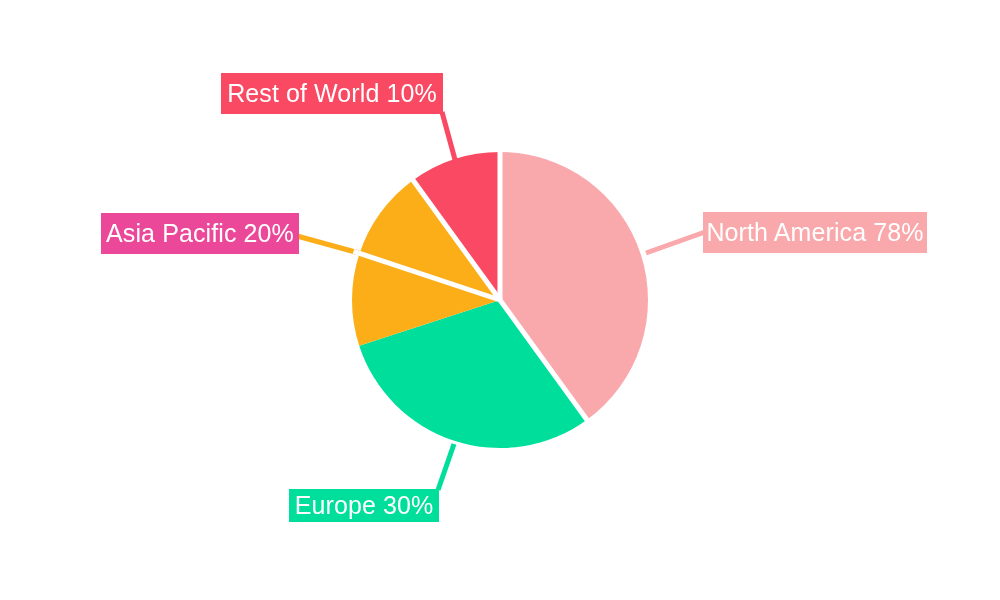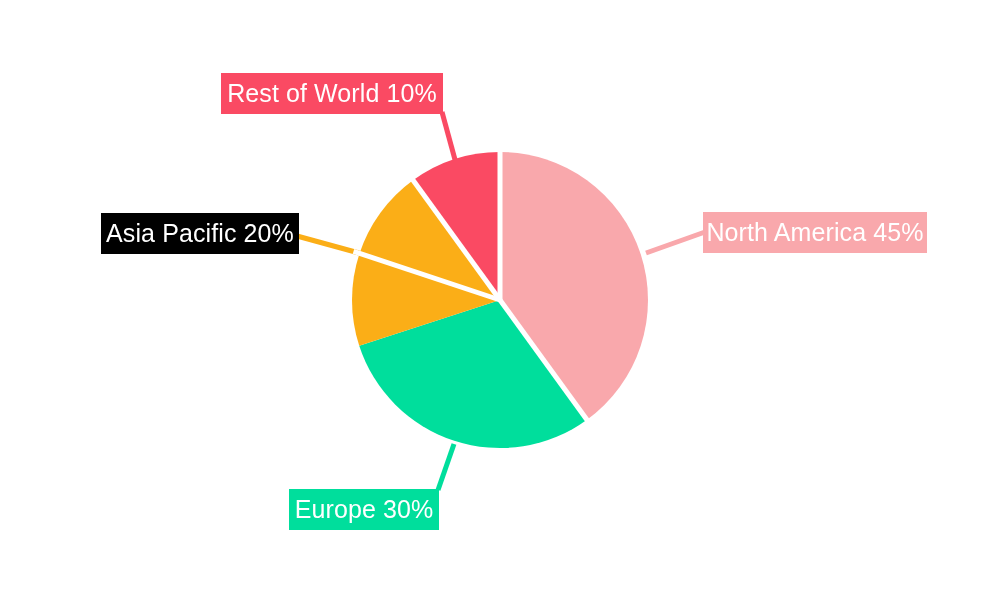--- a/index.html
+++ b/index.html
@@ -43,21 +43,21 @@
   #label-north-america {
     left: 703px;
     top: 212px;
     width: 224px;
     height: 41px;
   }
   #label-europe {
     left: 289px;
     top: 489px;
     width: 150px;
-    height: 41px;
+    height: 33px;
   }
   #label-asia-pacific {
     left: 101px;
     top: 213px;
     width: 198px;
     height: 41px;
   }
   #label-rest-of-world {
     left: 221px;
     top: 73px;
@@ -86,21 +86,21 @@
     </g>
 
     <g>
       <line x1="500" y1="300" x2="500" y2="146" stroke="#ffffff" stroke-width="5"></line>
       <line x1="500" y1="300" x2="590.53" y2="424.69" stroke="#ffffff" stroke-width="5"></line>
       <line x1="500" y1="300" x2="353.50" y2="251.34" stroke="#ffffff" stroke-width="5"></line>
       <line x1="500" y1="300" x2="409.47" y2="175.31" stroke="#ffffff" stroke-width="5"></line>
     </g>
   </svg>
 
-  <div class="pie-label" id="label-north-america" style="background:#f9a8ac">North America 45%</div>
+  <div class="pie-label" id="label-north-america" style="background:#f9a8ac">North America 78%</div>
 
   <div class="pie-label" id="label-europe" style="background:#00de9c">Europe 30%</div>
 
-  <div class="pie-label" id="label-asia-pacific" style="background:#000000">Asia Pacific 20%</div>
+  <div class="pie-label" id="label-asia-pacific" style="background:#ec4899">Asia Pacific 20%</div>
 
   <div class="pie-label" id="label-rest-of-world" style="background:#fa4a63">Rest of World 10%</div>
 
 </div>
 
 </body></html>

